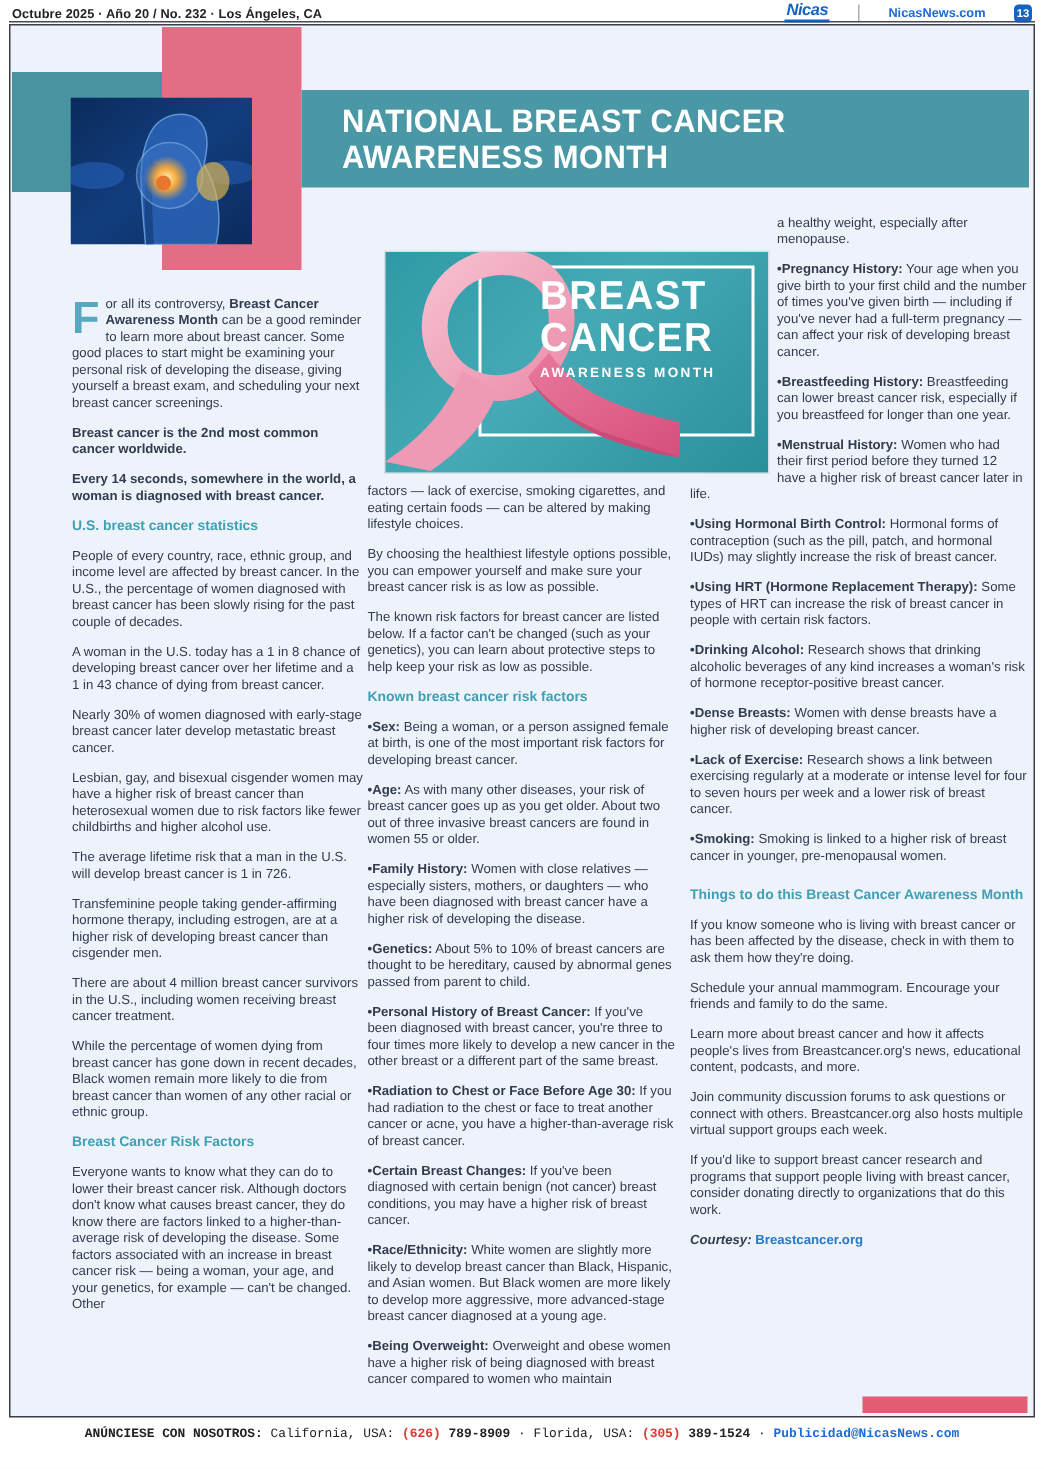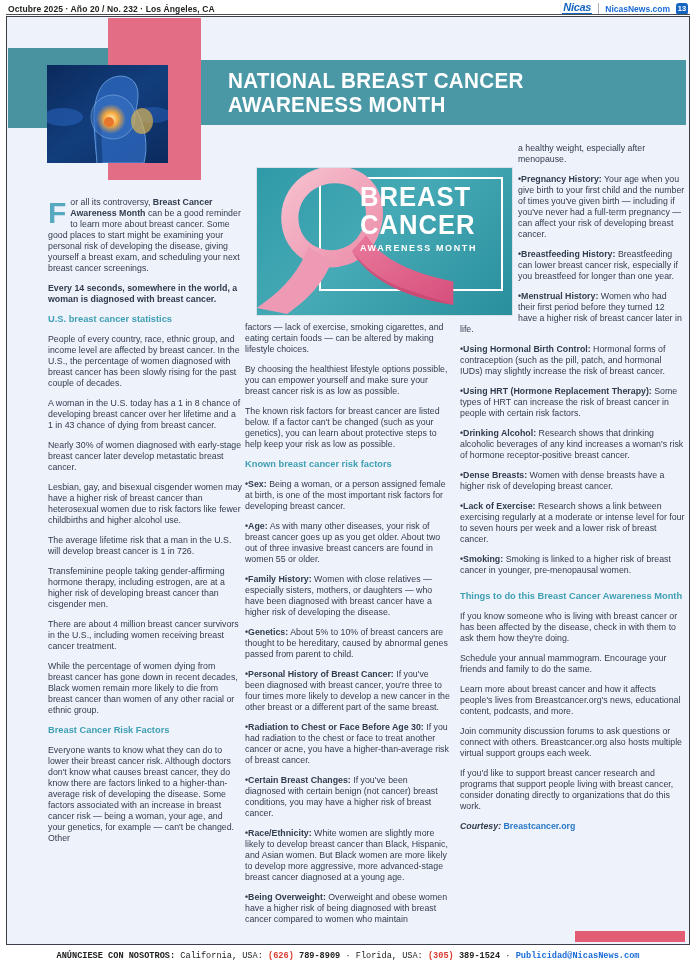--- a/index.html
+++ b/index.html
@@ -2,21 +2,21 @@
 <html><head>
 <meta charset="utf-8">
 <style>
   * { margin:0; padding:0; box-sizing:border-box; }
   html,body { background:#ffffff; }
   body { width:696px; height:979px; position:relative; font-family:"Liberation Sans", sans-serif; color:#313c4e; overflow:hidden; }
 
   
   .header-row { position:absolute; top:2px; left:8px; right:8px; height:13px; display:flex; justify-content:space-between; align-items:center; }
   .date-line { font-size:8.5px; font-weight:bold; color:#222; letter-spacing:.1px; }
-  .masthead { display:flex; align-items:center; gap:6px; }
+  .masthead { display:flex; align-items:flex-start; gap:19px; }
   .logo-wrap { display:flex; flex-direction:column; align-items:center; }
   .logo-text { font-size:11px; font-weight:bold; font-style:italic; color:#1565c0; letter-spacing:-.3px; line-height:9px; }
   .logo-tag { width:30px; height:2px; background:#1565c0; margin-top:1px; }
   .mast-divider { width:1px; height:11px; background:#aab0b8; }
   .site-link { font-size:8.5px; font-weight:bold; color:#1a6bd8; }
   .page-badge { width:12px; height:12px; background:#1565c0; border-radius:3px; color:#fff; font-size:7.5px; font-weight:bold; display:flex; align-items:center; justify-content:center; }
   .header-rule { position:absolute; top:14px; left:6px; right:6px; height:0; border-top:1.2px solid #4a4a52; }
 
   
   .frame { position:absolute; left:6px; top:16px; width:684px; height:929px; border:1.5px solid #3e3e48; background:#eef2fa; }
@@ -136,20 +136,21 @@
   </svg>
   <div class="ribbon-text">
     <div class="big">BREAST</div>
     <div class="big">CANCER</div>
     <div class="small">AWARENESS MONTH</div>
   </div>
 </div>
 
 <div class="col col-left">
   <p><span class="dropcap">F</span><span>or all its controversy, </span><span class="b">Breast Cancer Awareness Month</span><span> can be a good reminder to learn more about breast cancer. Some good places to start might be examining your personal risk of developing the disease, giving yourself a breast exam, and scheduling your next breast cancer screenings.</span></p>
+  <p class="bold-para">Breast cancer is the 2nd most common cancer worldwide.</p>
   <p class="bold-para">Every 14 seconds, somewhere in the world, a woman is diagnosed with breast cancer.</p>
   <div class="teal-head">U.S. breast cancer statistics</div>
   <div>
 
   <p>People of every country, race, ethnic group, and income level are affected by breast cancer. In the U.S., the percentage of women diagnosed with breast cancer has been slowly rising for the past couple of decades.</p>
       <p>A woman in the U.S. today has a 1 in 8 chance of developing breast cancer over her lifetime and a 1 in 43 chance of dying from breast cancer.</p>
       <p>Nearly 30% of women diagnosed with early-stage breast cancer later develop metastatic breast cancer.</p>
       <p>Lesbian, gay, and bisexual cisgender women may have a higher risk of breast cancer than heterosexual women due to risk factors like fewer childbirths and higher alcohol use.</p>
       <p>The average lifetime risk that a man in the U.S. will develop breast cancer is 1 in 726.</p>
       <p>Transfeminine people taking gender-affirming hormone therapy, including estrogen, are at a higher risk of developing breast cancer than cisgender men.</p>

